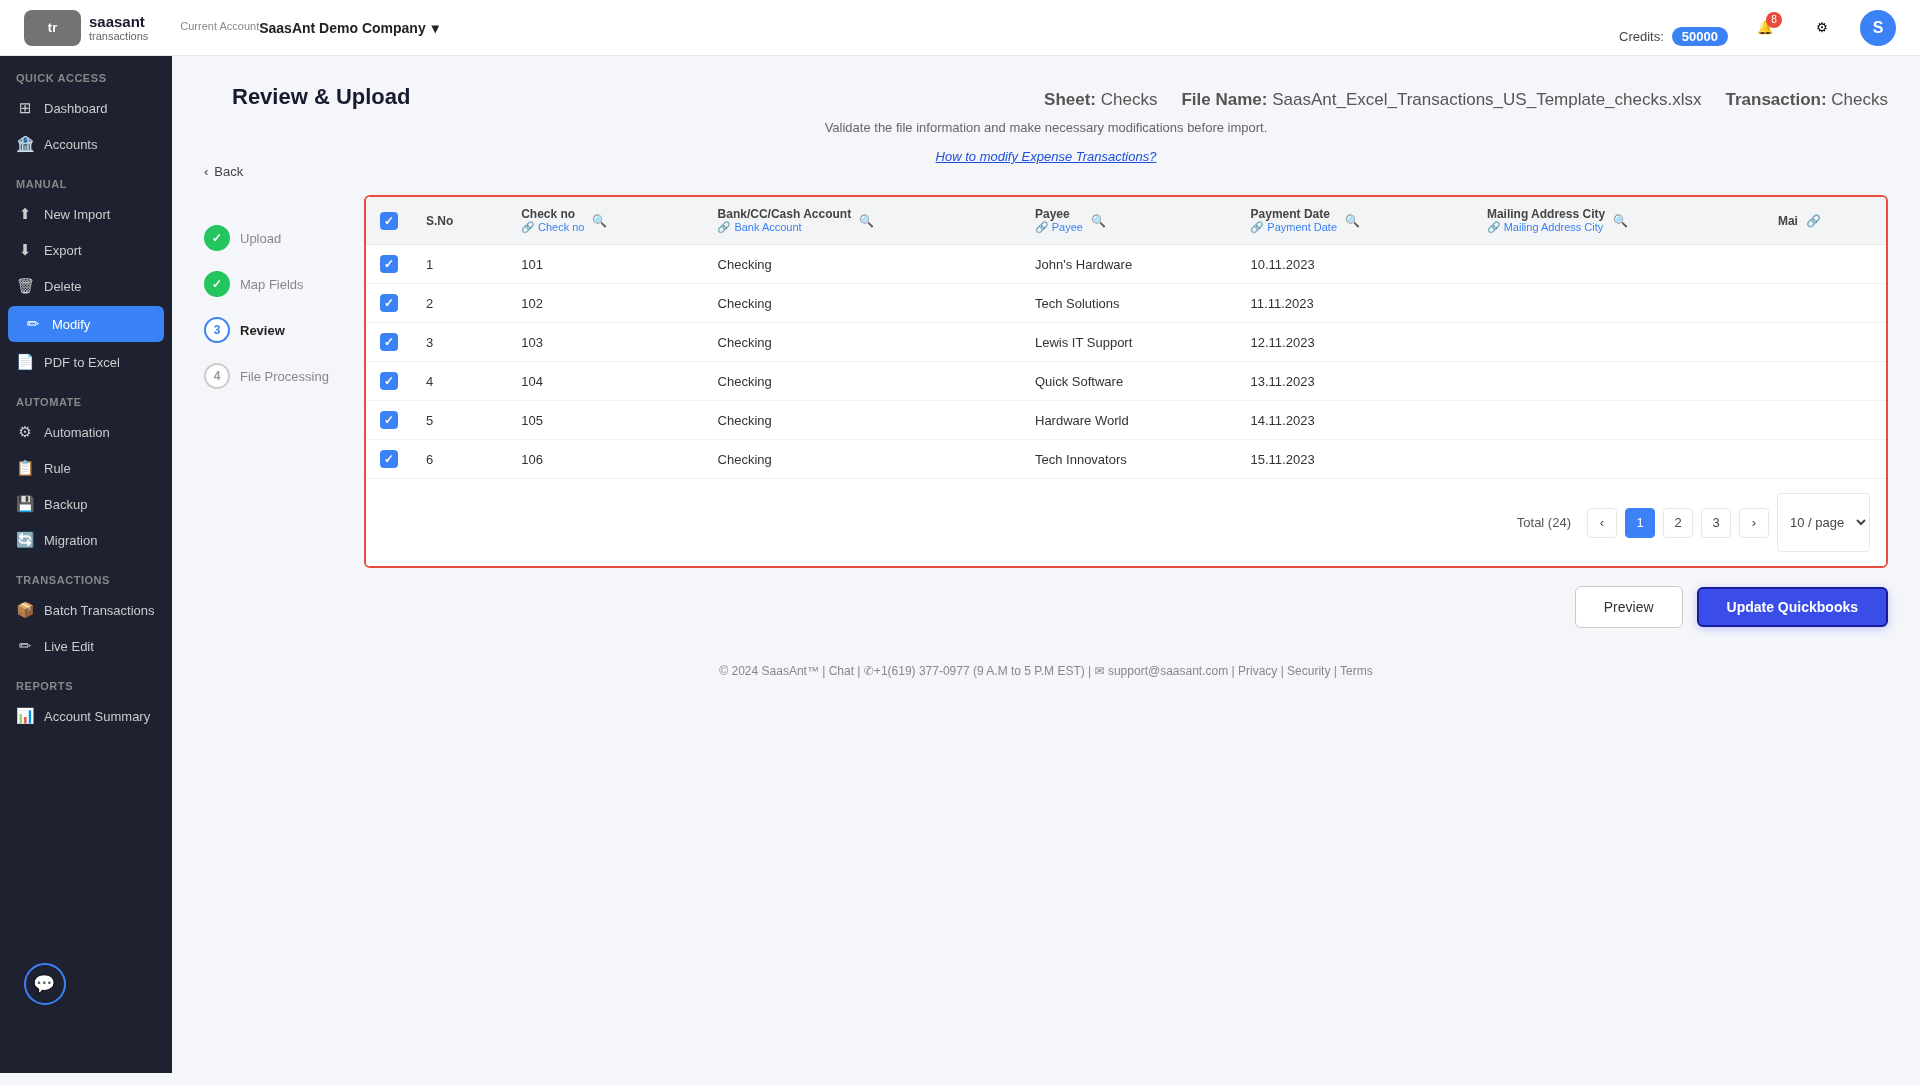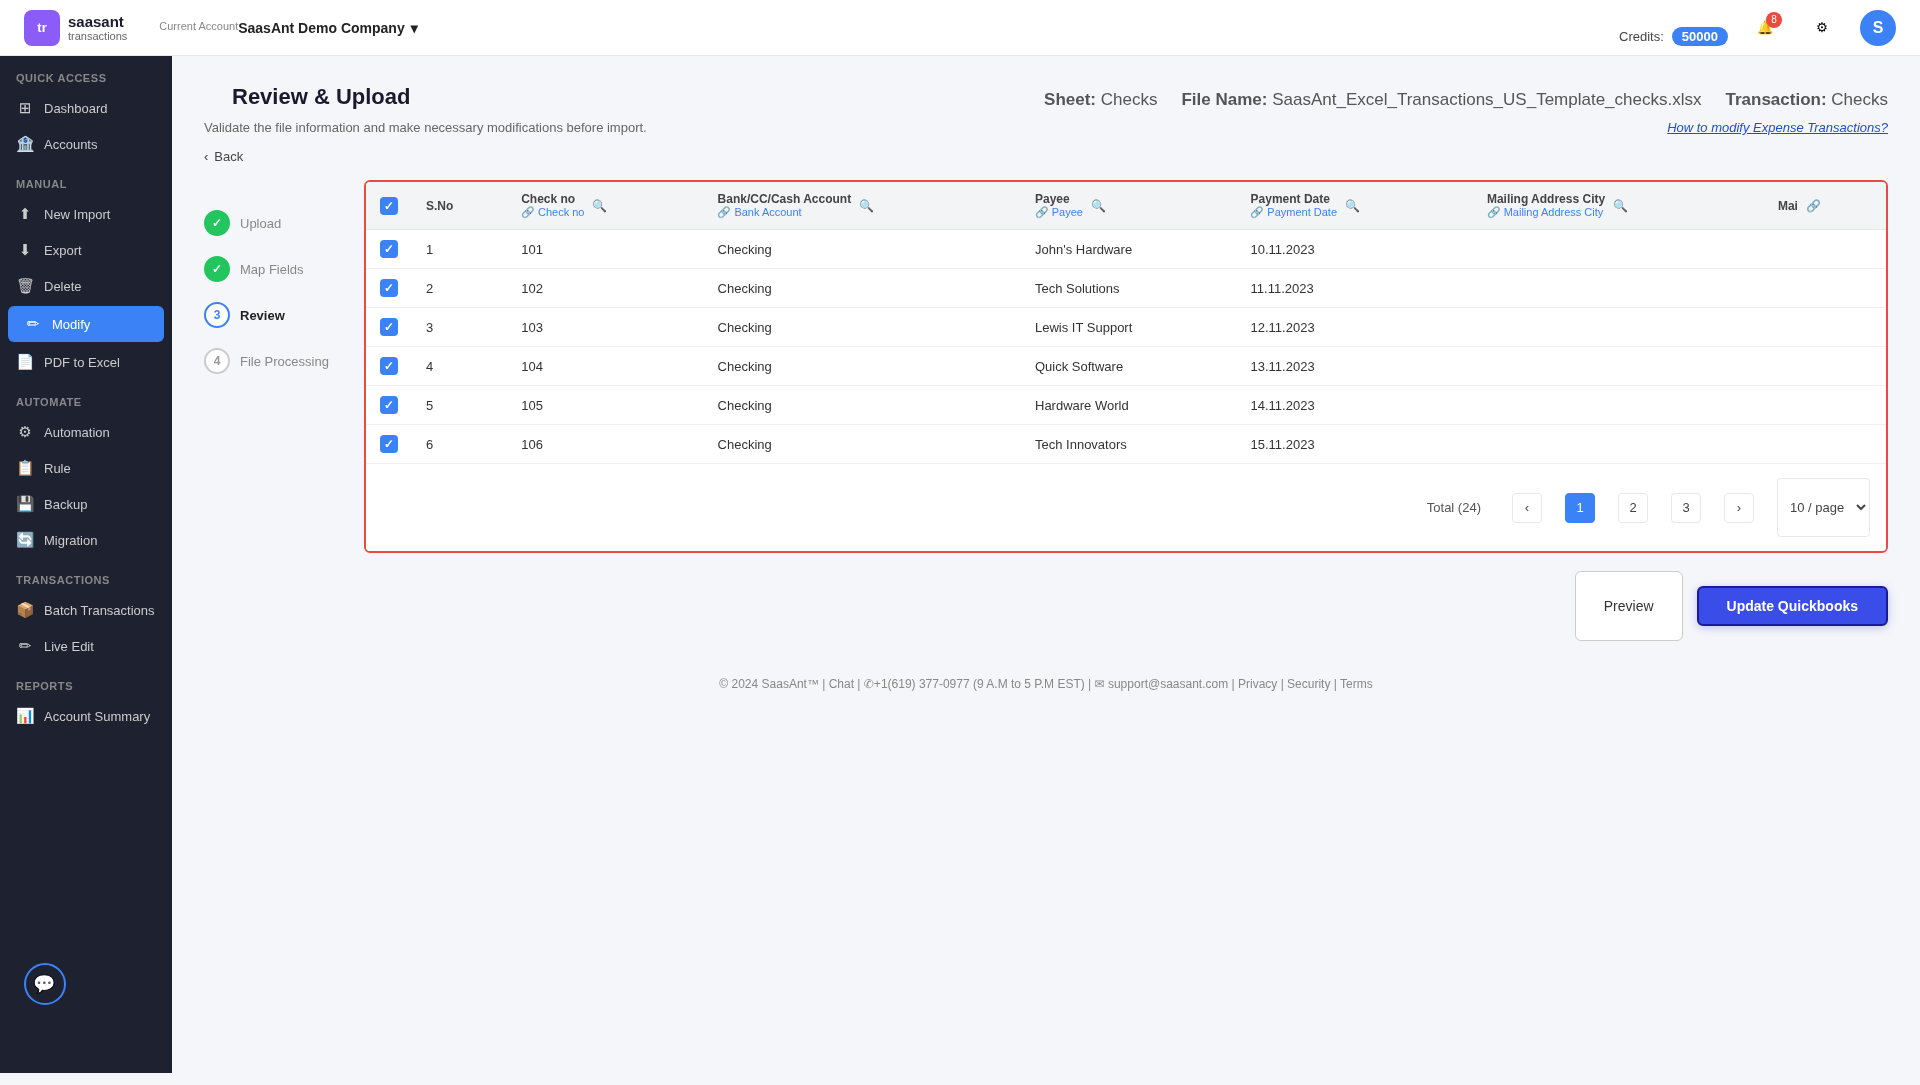--- a/index.html
+++ b/index.html
@@ -2,21 +2,21 @@
 <html><head>
   <meta charset="utf-8">
   <style>
     * { box-sizing: border-box; margin: 0; padding: 0; }
     body { font-family: -apple-system, BlinkMacSystemFont, 'Segoe UI', sans-serif; background: #f5f6fa; color: #222; font-size: 14px; }
 
     
     .header { display: flex; align-items: center; justify-content: space-between; background: #fff; padding: 0 24px; height: 56px; border-bottom: 1px solid #e5e7eb; position: fixed; top: 0; left: 0; right: 0; z-index: 100; }
     .header-left { display: flex; align-items: center; gap: 16px; }
     .logo { display: flex; align-items: center; gap: 8px; }
-    .logo-icon { width: 36px; height: 36px; background: #8b5cf6; border-radius: 8px; display: flex; align-items: center; justify-content: center; color: #fff; font-weight: bold; font-size: 13px; }
+    .logo-icon { width: 57px; height: 36px; background: #737373; border-radius: 8px; display: flex; align-items: center; justify-content: center; color: #fff; font-weight: bold; font-size: 13px; }
     .logo-text { font-size: 15px; font-weight: 600; color: #1a1a2e; }
     .logo-sub { font-size: 11px; color: #666; display: block; }
     .current-account { display: flex; flex-direction: row; margin-left: 16px; }
     .current-account-label { font-size: 11px; color: #888; }
     .current-account-name { display: flex; align-items: center; gap: 6px; font-size: 14px; font-weight: 600; color: #222; cursor: pointer; }
     .header-right { display: flex; align-items: flex-end; gap: 20px; }
     .credits-label { font-size: 13px; color: #444; }
     .credits-badge { background: #3b82f6; color: #fff; border-radius: 12px; padding: 2px 10px; font-size: 13px; font-weight: 600; }
     .icon-btn { background: none; border: none; cursor: pointer; position: relative; display: flex; align-items: center; justify-content: center; width: 36px; height: 36px; border-radius: 50%; }
     .notif-badge { position: absolute; top: 2px; right: 2px; background: #e74c3c; color: #fff; border-radius: 50%; width: 16px; height: 16px; font-size: 10px; display: flex; align-items: center; justify-content: center; }
@@ -57,29 +57,29 @@
     tbody tr { border-bottom: 1px solid #f0f0f0; }
     tbody tr:last-child { border-bottom: none; }
     tbody td { padding: 10px 14px; font-size: 13px; color: #333; }
     .checkbox { width: 18px; height: 18px; background: #3b82f6; border-radius: 4px; display: flex; align-items: center; justify-content: center; }
     .checkbox::after { content: '✓'; color: #fff; font-size: 12px; font-weight: 700; }
     .search-icon-col { color: #aaa; font-size: 12px; margin-left: 4px; cursor: pointer; }
     .col-header-content { display: flex; align-items: center; gap: 4px; }
     .link-icon { color: #3b82f6; font-size: 11px; }
 
     
-    .pagination-row { display: flex; align-items: center; justify-content: flex-end; gap: 23px; padding: 14px 16px; background: #fff; border-top: 1px solid #f0f0f0; }
+    .pagination-row { display: flex; align-items: center; justify-content: flex-end; gap: 8px; padding: 14px 16px; background: #fff; border-top: 1px solid #f0f0f0; }
     .total-label { font-size: 13px; color: #555; margin-right: 8px; }
     .page-btn { width: 30px; height: 30px; border-radius: 4px; border: 1px solid #e5e7eb; background: #fff; cursor: pointer; display: flex; align-items: center; justify-content: center; font-size: 13px; color: #444; }
     .page-btn.active { background: #3b82f6; color: #fff; border-color: #3b82f6; }
     .per-page-select { border: 1px solid #e5e7eb; border-radius: 4px; padding: 20px 8px; font-size: 13px; color: #444; cursor: pointer; background: #fff; }
 
     
     .action-row { display: flex; align-items: center; justify-content: flex-end; gap: 14px; margin-top: 18px; }
-    .btn-preview { padding: 26px 28px; border-radius: 6px; border: 1px solid #ccc; background: #fff; font-size: 14px; cursor: pointer; color: #333; }
+    .btn-preview { padding: 12px 28px; border-radius: 6px; border: 1px solid #ccc; background: #fff; font-size: 14px; cursor: pointer; color: #333; }
     .btn-update { padding: 10px 28px; border-radius: 6px; border: 2px solid #1a1a9e; background: #3b4de8; font-size: 14px; cursor: pointer; color: #fff; font-weight: 600; box-shadow: 0 2px 8px rgba(59,77,232,0.3); }
 
     
     .footer { text-align: center; font-size: 12px; color: #888; padding: 16px 0; margin-top: 20px; }
 
     
     .chat-btn { position: fixed; bottom: 80px; left: 24px; width: 42px; height: 42px; background: #1e2130; border-radius: 50%; display: flex; align-items: center; justify-content: center; color: #fff; font-size: 18px; cursor: pointer; z-index: 200; border: 2px solid #3b82f6; }
   </style>
 </head>
 <body>
@@ -200,21 +200,21 @@
         <span>
           <strong>File Name:</strong>
           <span>SaasAnt_Excel_Transactions_US_Template_checks.xlsx</span>
         </span>
         <span>
           <strong>Transaction:</strong>
           <span>Checks</span>
         </span>
       </div>
     </div>
-    <div style="display:flex;align-items:flex-start;justify-content:space-between;">
+    <div style="display:flex;align-items:center;justify-content:space-between;flex-direction:column;">
       <p class="page-subtitle">Validate the file information and make necessary modifications before import.</p>
       <a class="how-to-link">How to modify Expense Transactions?</a>
     </div>
   </div>
 
   <button class="back-btn">
     <span>‹</span>
     <span>Back</span>
   </button>
 

